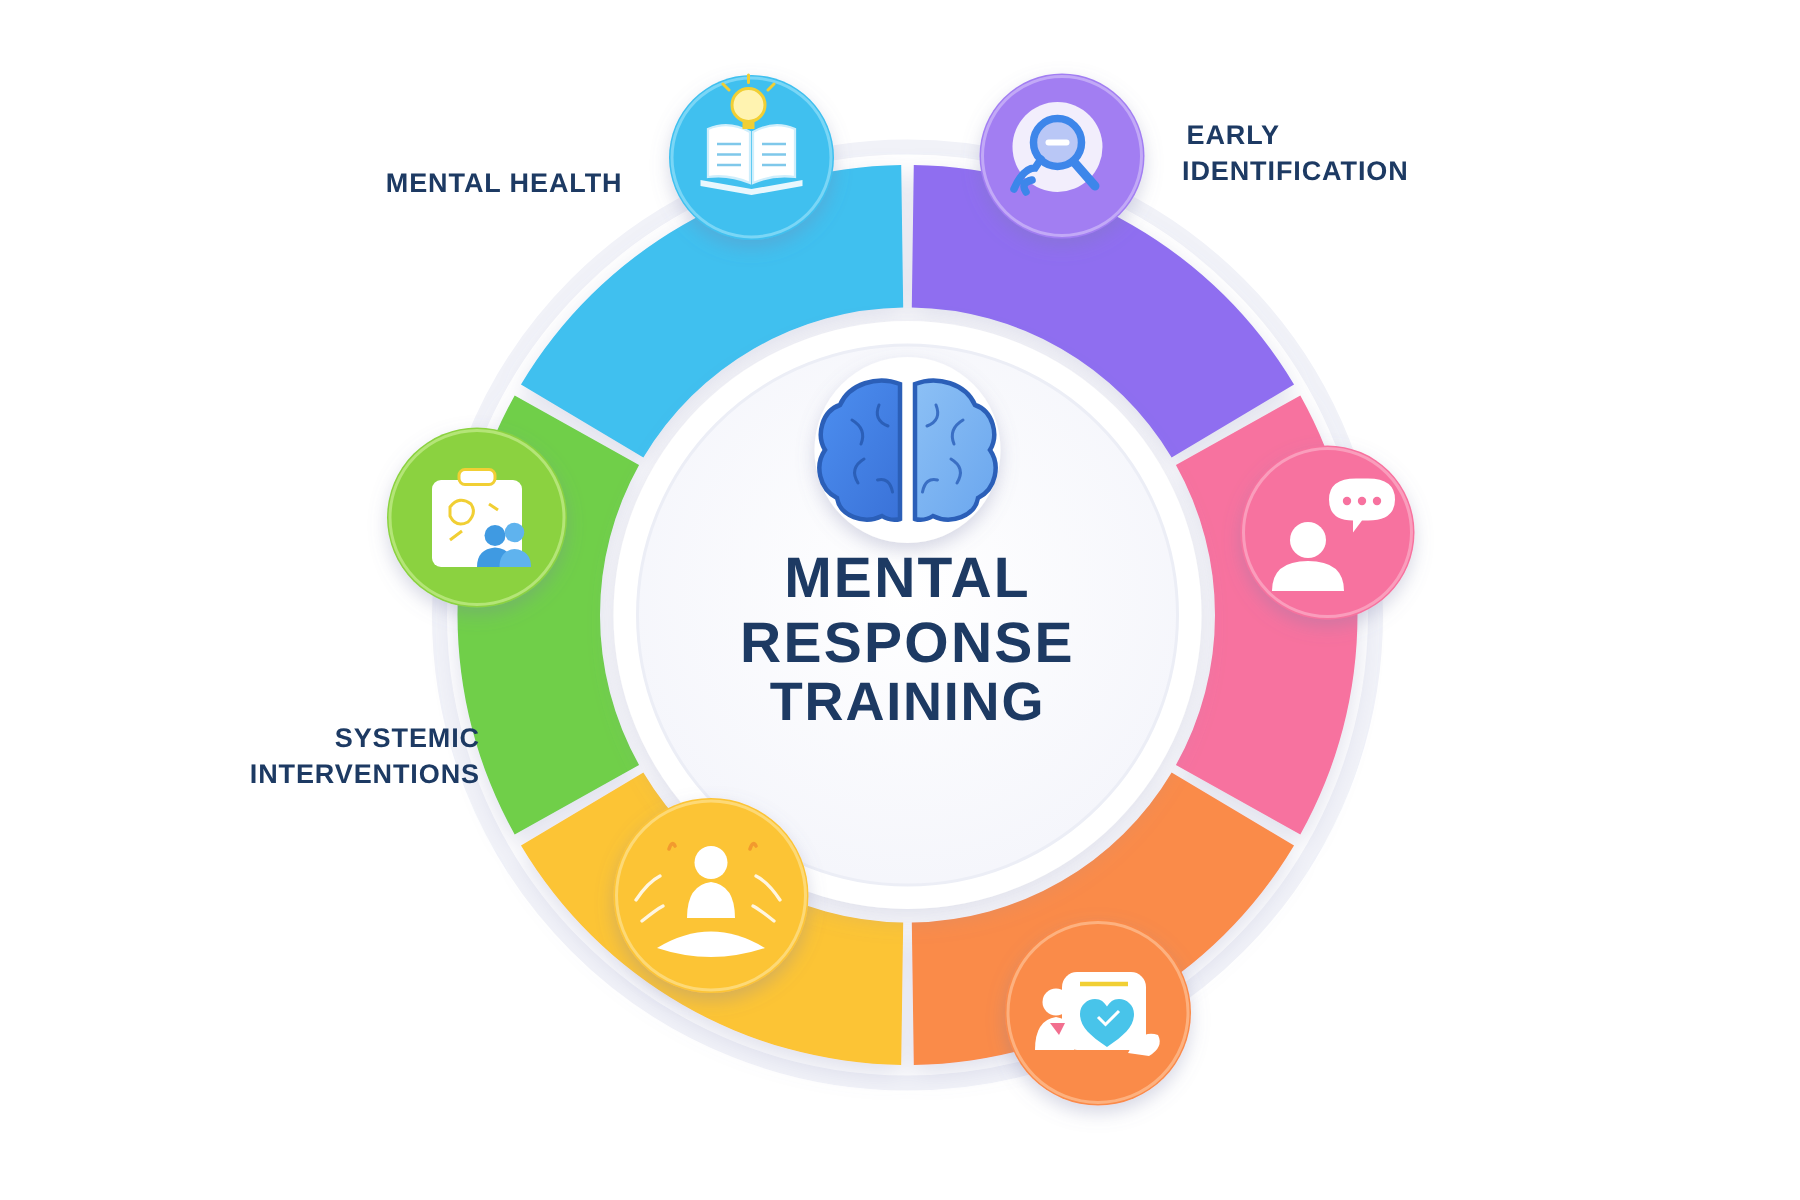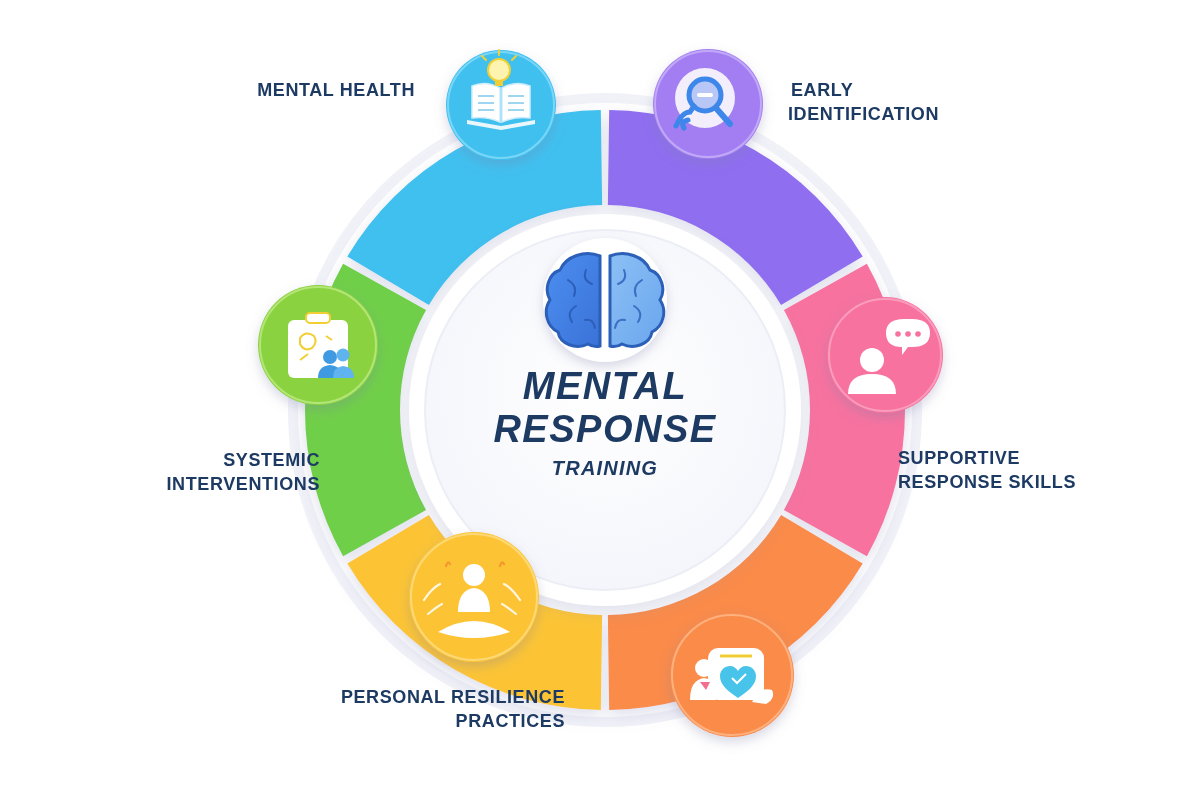--- a/index.html
+++ b/index.html
@@ -10,33 +10,32 @@
     .label {
       position: absolute;
       color: #1d3a63;
       font-weight: 700;
       font-size: 18px;
       line-height: 24px;
       letter-spacing: 0.6px;
       text-transform: uppercase;
     }
     .label span { display: block; }
-    .label.right-align { text-align: right; }
+    .label.right-align { text-align: right; margin-top: 32px; }
     .label.left-align { text-align: left; }
     .center-title {
       position: absolute;
       left: 455px; top: 365px; width: 300px;
       text-align: center;
       color: #1d3a63;
       font-weight: 700;
-      font-style: italic;
     }
     .center-title .l1 { font-size: 38px; line-height: 42px; letter-spacing: 1.5px; display:block; }
     .center-title .l2 { font-size: 38px; line-height: 44px; letter-spacing: 1.5px; display:block; }
-    .center-title .l3 { font-size: 20px; line-height: 34px; letter-spacing: 1.2px; display:block; }
+    .center-title .l3 { font-size: 36px; line-height: 34px; letter-spacing: 1.2px; display:block; }
   </style>
 </head>
 <body>
 
 <div id="stage">
 
   <svg class="ring" width="1200" height="800" viewBox="0 0 1200 800">
     <defs>
       <filter id="shadow" x="-20%" y="-20%" width="140%" height="140%">
         <feDropShadow dx="0" dy="6" stdDeviation="8" flood-color="#8a8fb8" flood-opacity="0.28"></feDropShadow>
@@ -157,28 +156,20 @@
 
   <div class="label right-align" style="left:230px; top:78px; width:185px;">
     <span>MENTAL HEALTH</span>
   </div>
 
   <div class="label left-align" style="left:788px; top:78px; width:220px;">
     <span style="padding-left:3px;">EARLY</span>
     <span>IDENTIFICATION</span>
   </div>
 
-  <div class="label left-align" style="left:898px; top:446px; width:240px;">
-    <span>SUPPORTIVE</span>
-    <span>RESPONSE SKILLS</span>
-  </div>
 
   <div class="label right-align" style="left:120px; top:448px; width:200px;">
     <span>SYSTEMIC</span>
     <span>INTERVENTIONS</span>
   </div>
 
-  <div class="label right-align" style="left:300px; top:685px; width:265px;">
-    <span>PERSONAL RESILIENCE</span>
-    <span>PRACTICES</span>
-  </div>
 
 </div>
 
 </body></html>

